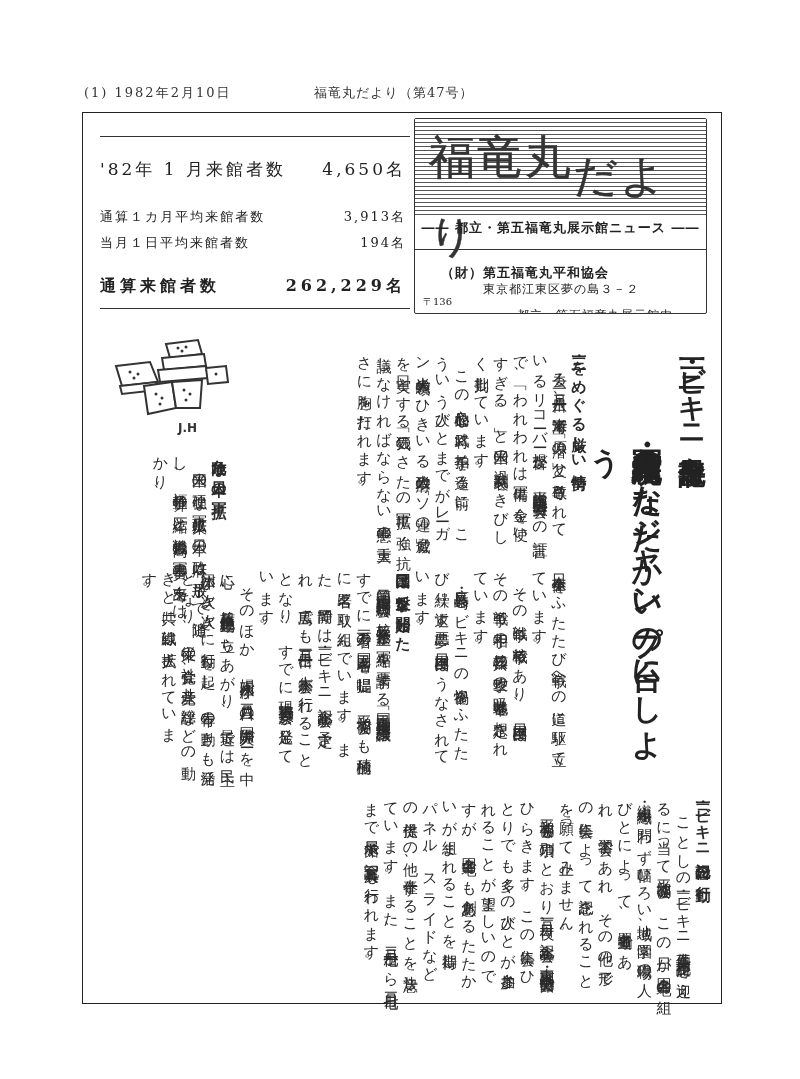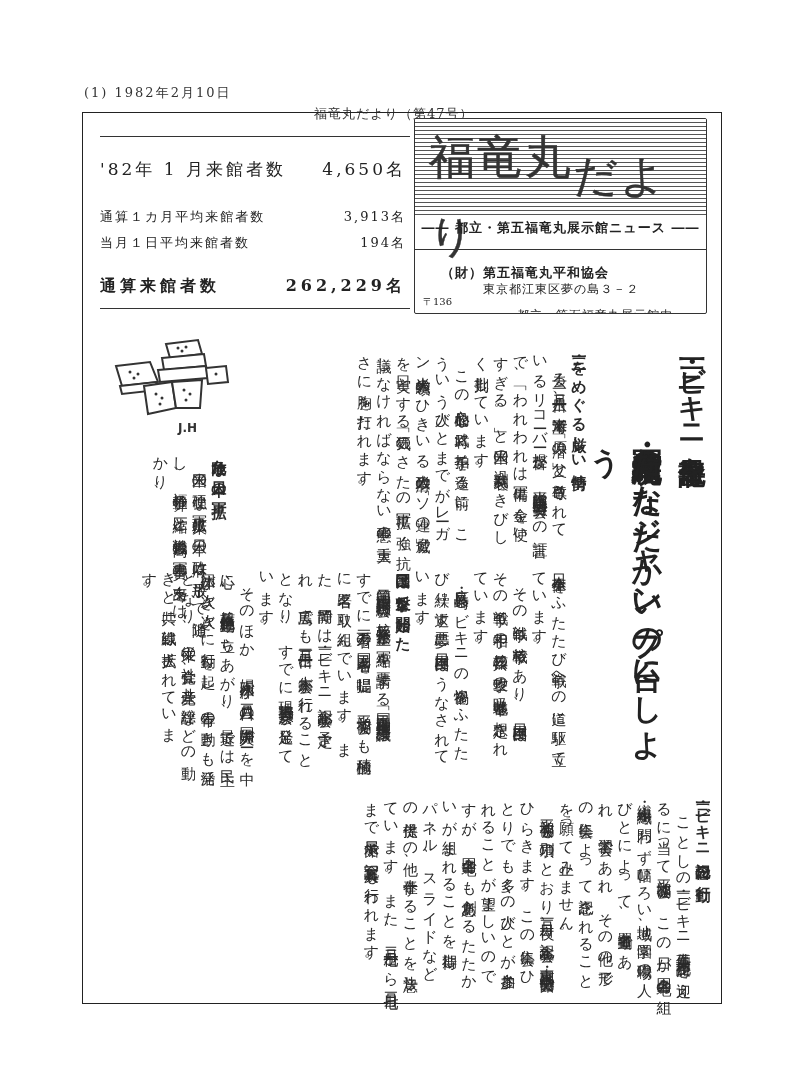--- a/index.html
+++ b/index.html
@@ -1,21 +1,21 @@
 <!DOCTYPE html>
 <html><head>
 <meta charset="utf-8">
 <style>
   * { box-sizing: border-box; margin: 0; padding: 0; }
   html, body { width: 800px; height: 1079px; background: #ffffff; overflow: hidden; }
   body { position: relative; font-family: "DejaVu Serif", "Liberation Serif", serif; color: #222; }
 
   .running-head { position: absolute; top: 84px; left: 84px; width: 640px; height: 20px; font-size: 13px; color: #333; }
   .running-head .page-date { position: absolute; left: 0; top: 0; letter-spacing: 2px; }
-  .running-head .issue { position: absolute; left: 230px; top: 0; letter-spacing: 1px; margin-top: 21px; }
+  .running-head .issue { position: absolute; left: 230px; top: 0; letter-spacing: 1px; }
 
   .page-frame { position: absolute; top: 112px; left: 82px; width: 640px; height: 892px; border: 1.5px solid #222; }
 
   
   .stats { position: absolute; top: 136px; left: 100px; width: 310px; height: 173px; }
   .stats .rule { position: absolute; left: 0; width: 310px; border-top: 1.2px solid #333; }
   .stats .rule.top { top: 0; }
   .stats .rule.bottom { top: 172px; }
   .stat-row { position: absolute; left: 0; width: 306px; }
   .stat-row .lbl { position: absolute; left: 0; }

